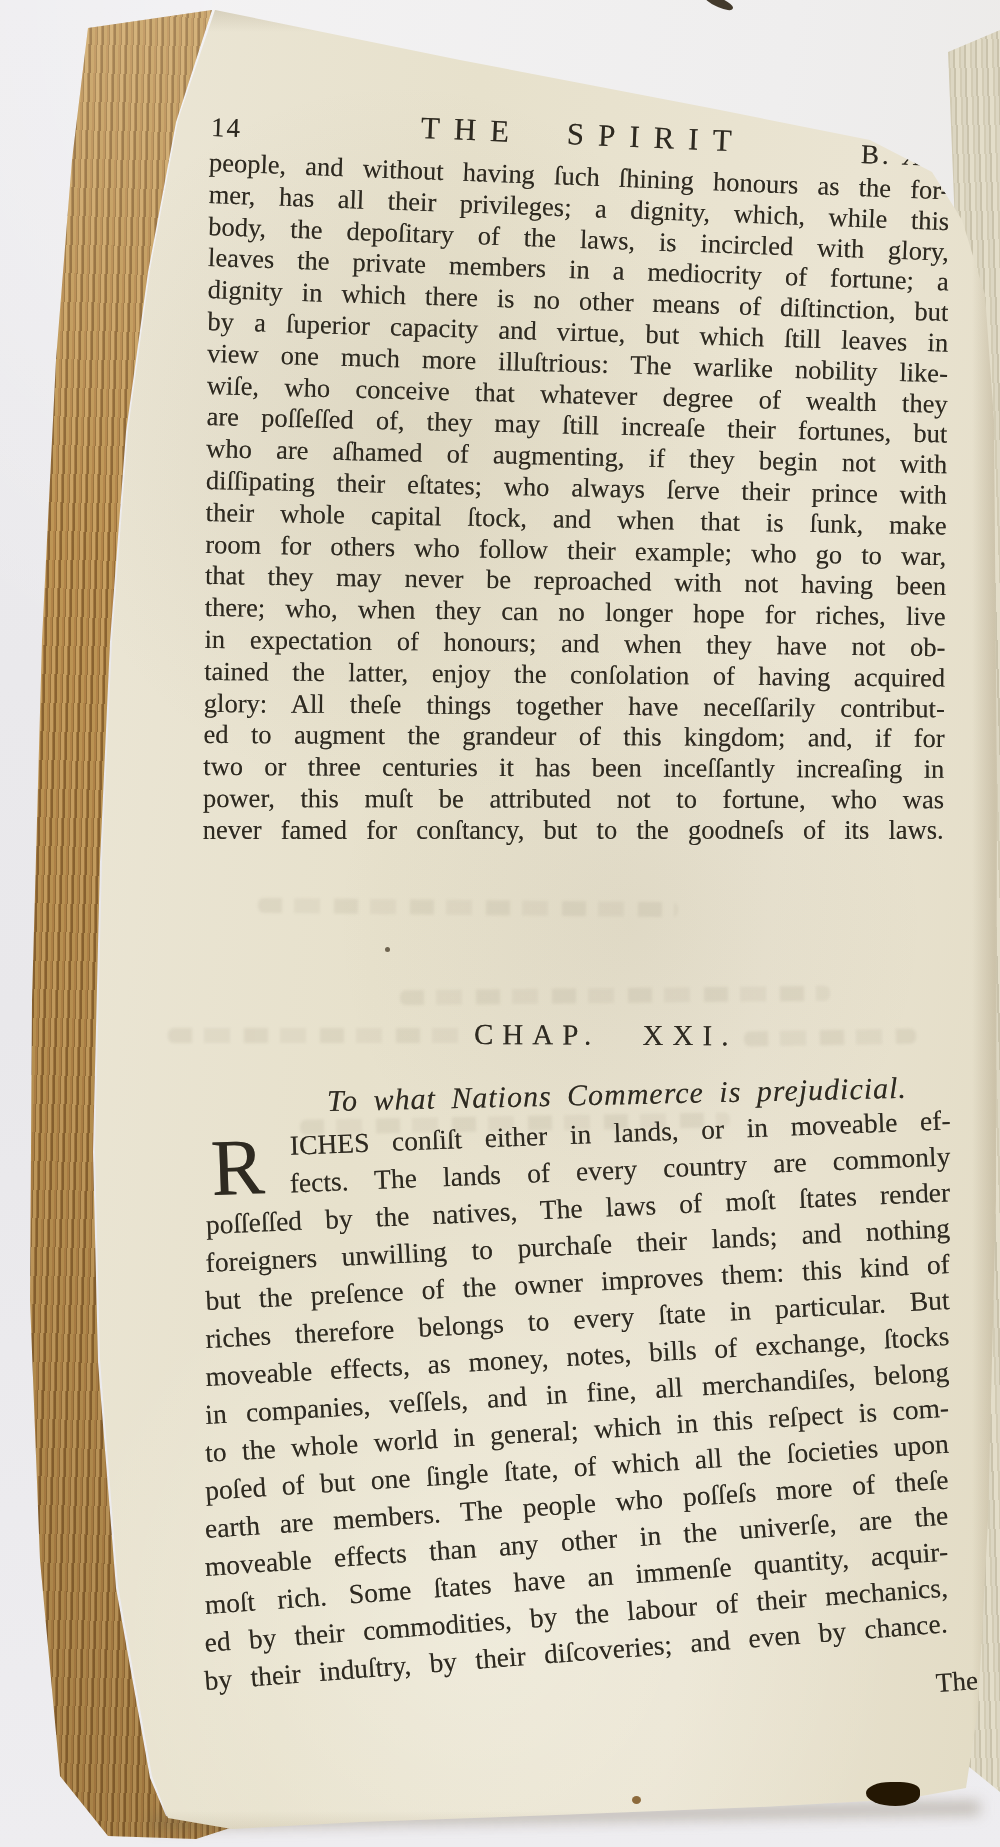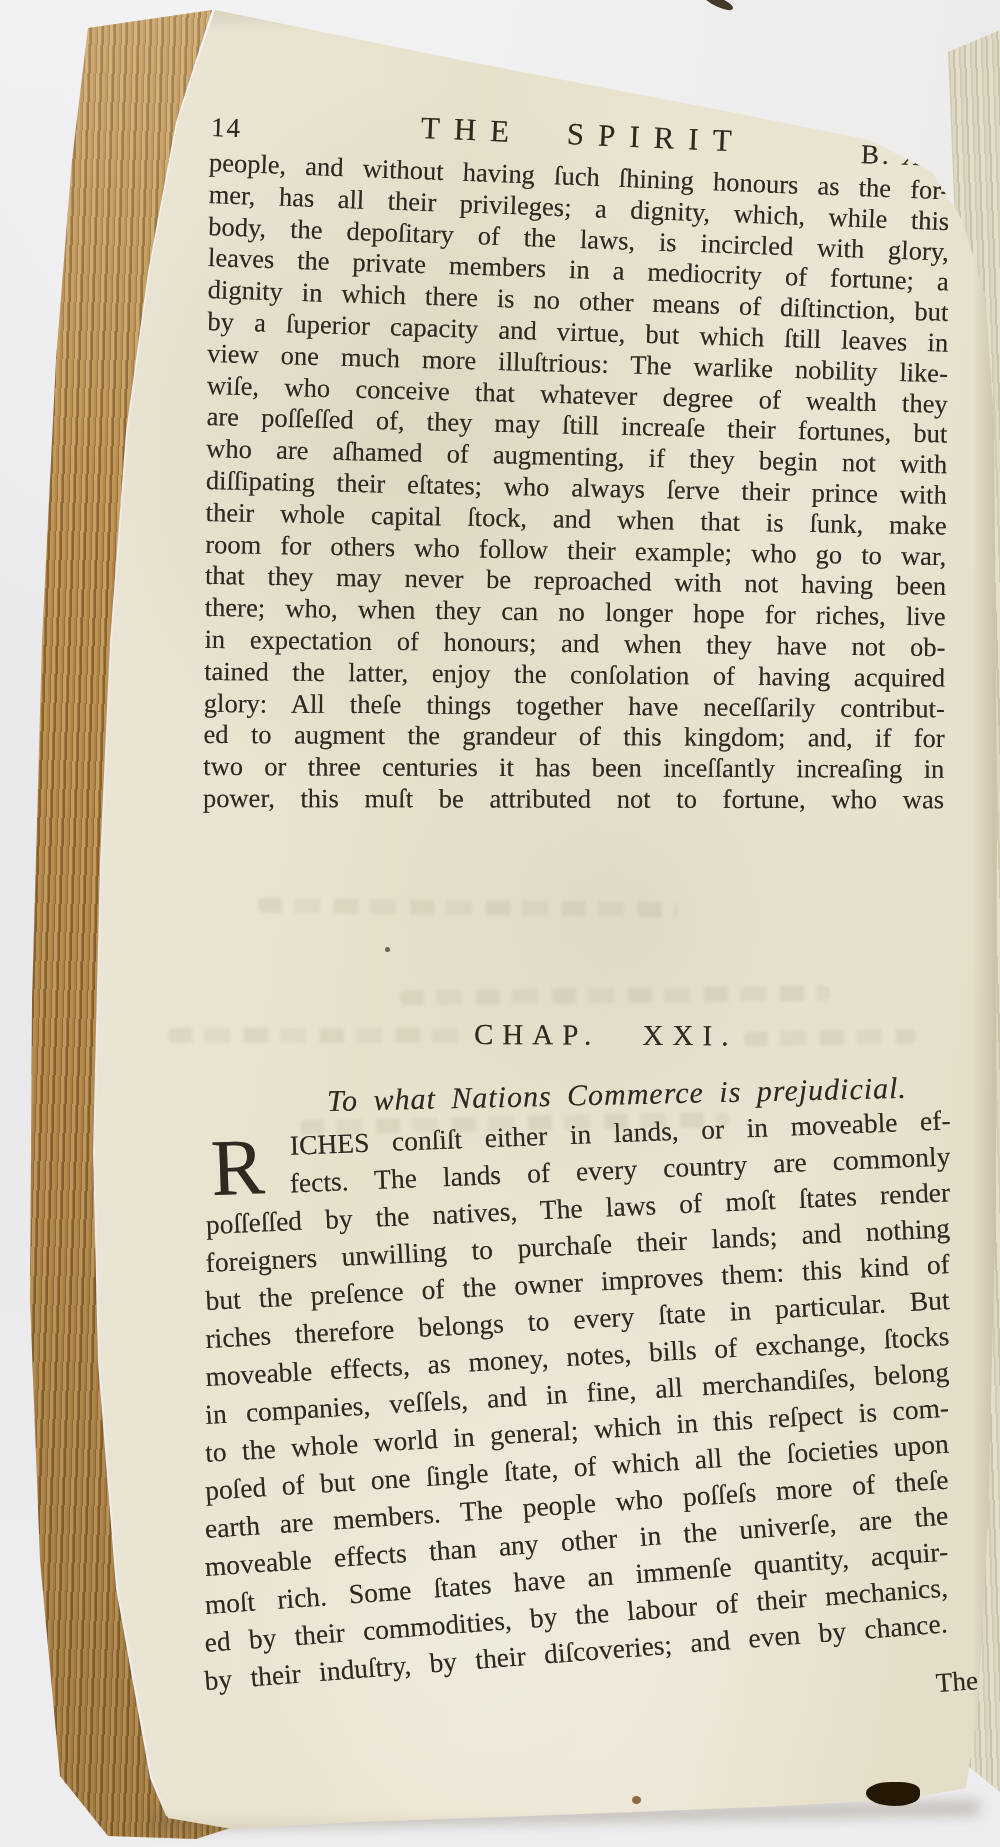--- a/index.html
+++ b/index.html
@@ -130,20 +130,21 @@
       <div class="line" style="transform: translateX(-3.3px) rotate(1.05deg);">their whole capital ſtock, and when that is ſunk, make</div>
       <div class="line" style="transform: translateX(-3.6px) rotate(0.94deg);">room for others who follow their example; who go to war,</div>
       <div class="line" style="transform: translateX(-3.9px) rotate(0.84deg);">that they may never be reproached with not having been</div>
       <div class="line" style="transform: translateX(-4.2px) rotate(0.73deg);">there; who, when they can no longer hope for riches, live</div>
       <div class="line" style="transform: translateX(-4.5px) rotate(0.63deg);">in expectation of honours; and when they have not ob-</div>
       <div class="line" style="transform: translateX(-4.8px) rotate(0.52deg);">tained the latter, enjoy the conſolation of having acquired</div>
       <div class="line" style="transform: translateX(-5.1px) rotate(0.42deg);">glory: All theſe things together have neceſſarily contribut-</div>
       <div class="line" style="transform: translateX(-5.4px) rotate(0.31deg);">ed to augment the grandeur of this kingdom; and, if for</div>
       <div class="line" style="transform: translateX(-5.7px) rotate(0.21deg);">two or three centuries it has been inceſſantly increaſing in</div>
       <div class="line" style="transform: translateX(-6px) rotate(0.1deg);">power, this muſt be attributed not to fortune, who was</div>
+      <div class="line" style="transform: translateX(-6.3px) rotate(0deg);">never famed for conſtancy, but to the goodneſs of its laws.</div>
     </div>
 
   <div class="ghost g0"></div>
   <div class="ghost g1"></div>
   <div class="ghost g2"></div>
   <div class="ghost g3"></div>
   <div class="ghost g4"></div>
 
   <span class="txt ink chap-heading">CHAP. XXI.</span>
   <span class="txt ink chap-subtitle">To what Nations Commerce is prejudicial.</span>

